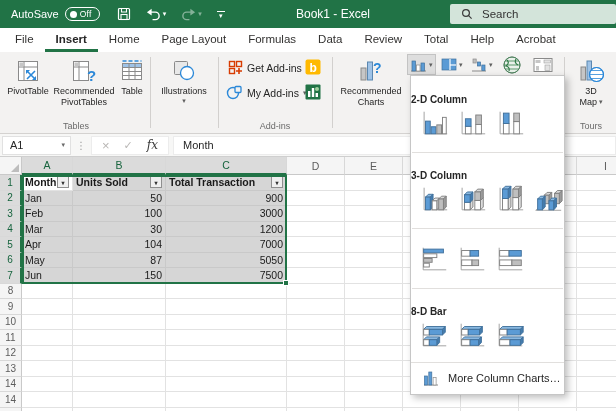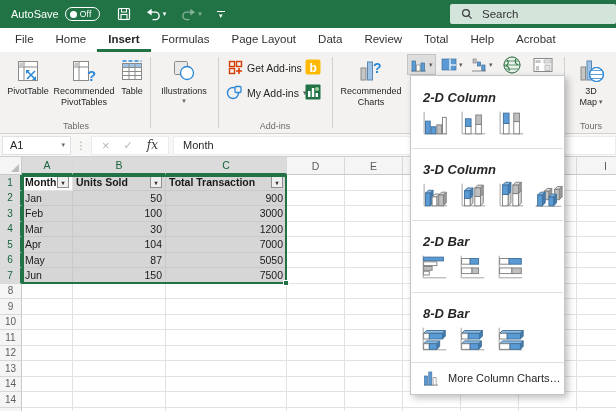--- a/index.html
+++ b/index.html
@@ -61,21 +61,21 @@
   .cell.num { justify-content:flex-end; }
   .cell.hdrcell { font-weight:700; }
   .cell.active { background:#fff; }
   .filterbtn { width:12px; height:12px; flex:none; margin-left:auto; background:#efefef; border:1px solid #8f8f8f; display:flex; align-items:center; justify-content:center; font-size:6px; color:#333; }
   .selbox { position:absolute; left:22px; top:18px; width:265px; height:108.5px; border:2px solid var(--green,#217346); pointer-events:none; z-index:3; }
   .fillhandle { position:absolute; right:-4px; bottom:-4px; width:6px; height:6px; background:var(--green,#217346); border:1px solid #fff; pointer-events:auto; }
 
   
   .dropdown { position:absolute; left:410px; top:75px; width:155px; height:320px; background:#fff; border:1px solid #c6c6c6; box-shadow:3px 3px 7px rgba(0,0,0,.25); z-index:30; display:flex; flex-direction:column; }
   #dd-sections { flex:1; display:flex; flex-direction:column; justify-content:space-evenly; padding-top:3px; }
-  .dd-title { font-size:13px; font-weight:700; color:#262626; margin:3px 0 2px 12px;font-style:italic; }
+  .dd-title { font-size:10px; font-weight:700; color:#262626; margin:3px 0 2px 0; }
   .dd-icons { display:flex; gap:4px; margin-left:6px; }
   .dd-item { width:34px; height:32px; display:flex; align-items:center; justify-content:center; border:1px solid transparent; }
   .dd-sep { height:1px; background:#e1dfdd; margin:2px 1px; }
   .dd-footer { border-top:1px solid #e1dfdd; display:flex; align-items:center; gap:9px; padding:7px 0 8px 12px; font-size:11px; color:#262626; }
 </style>
 </head>
 <body>
 
 <div class="titlebar">
   <div class="autosave">
@@ -107,35 +107,36 @@
             <polygon points="1,5 6,1.5 6,8.5" fill="#fff"></polygon>
           </g>
         </svg>
       <span class="chev-w">▾</span>
     </span>
     <span class="qat-more">
       <span class="bar"></span>
       <span class="chev-w">▾</span>
     </span>
   </div>
+  <span class="doc-title">Book1 - Excel</span>
   <div class="searchbox">
     <svg width="12" height="12" viewBox="0 0 12 12">
         <circle cx="5" cy="5" r="3.4" fill="none" stroke="#3a3a3a" stroke-width="1.2"></circle>
         <line x1="7.6" y1="7.6" x2="10.6" y2="10.6" stroke="#3a3a3a" stroke-width="1.2"></line>
       </svg>
     <span>Search</span>
   </div>
 </div>
 
 <div class="tabrow">
   <span class="tab">File</span>
+  <span class="tab active">Insert</span>
   <span class="tab">Home</span>
-  <span class="tab active">Insert</span>
+  <span class="tab">Page Layout</span>
   <span class="tab">Formulas</span>
-  <span class="tab">Page Layout</span>
   <span class="tab">Data</span>
   <span class="tab">Review</span>
   <span class="tab">Total</span>
   <span class="tab">Help</span>
   <span class="tab">Acrobat</span>
 </div>
 
 <div class="ribbon">
 
   <div class="bigbtn" style="left:4px;top:4px;width:48px;">
@@ -917,21 +918,20 @@
               <rect x="6" y="15" width="5" height="11.5" fill="#5b9bd5" stroke="#41719c" stroke-width="1"></rect>
               <polygon points="18,17 21,14 26,14 23,17" fill="#8ab9e2" stroke="#41719c" stroke-width="1"></polygon>
               <polygon points="23,17 26,14 26,23.5 23,26.5" fill="#447cae" stroke="#41719c" stroke-width="1"></polygon>
               <rect x="18" y="17" width="5" height="9.5" fill="#5b9bd5" stroke="#41719c" stroke-width="1"></rect>
             </svg>
           </div>
         </div>
       </div>
       <div class="dd-sep"></div>
       <div>
-        <div class="dd-title">2-D Bar</div>
         <div class="dd-icons">
           <div class="dd-item">
             <svg width="34" height="30" viewBox="0 0 34 30">
               <path d="M5.5 3 L5.5 26.5 L30 26.5" fill="none" stroke="#9e9e9e"></path>
               <rect x="6" y="4.5" width="21" height="4" fill="#5b9bd5" stroke="#41719c" stroke-width="1"></rect>
               <rect x="6" y="9.5" width="14" height="4" fill="#ffffff" stroke="#808080" stroke-width="1"></rect>
               <rect x="6" y="14.5" width="9" height="4" fill="#bfbfbf" stroke="#808080" stroke-width="1"></rect>
               <rect x="6" y="19.5" width="6" height="4" fill="#ffffff" stroke="#808080" stroke-width="1"></rect>
             </svg>
           </div>

